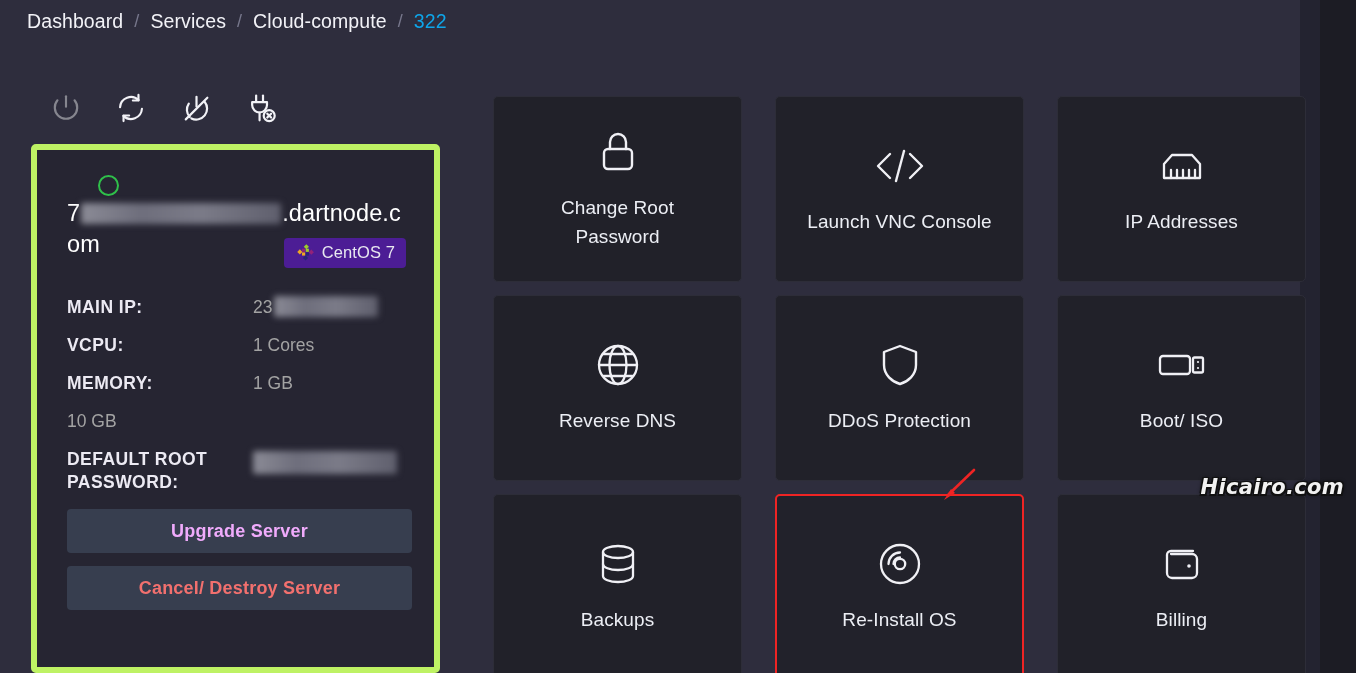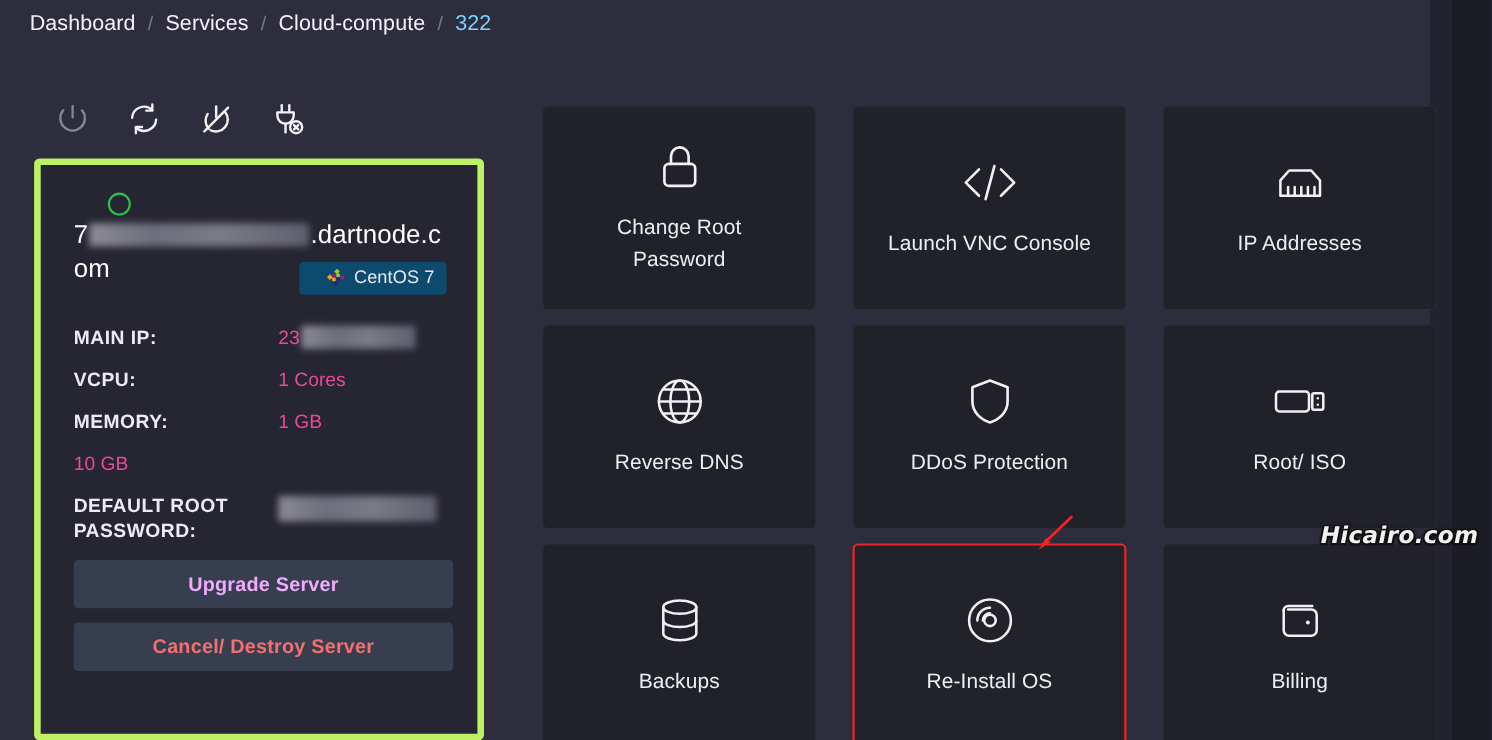--- a/index.html
+++ b/index.html
@@ -24,21 +24,21 @@
     background: #232330;
   }
 
   
   .breadcrumb {
     position: absolute; left: 27px; top: 10px;
     display: flex; align-items: center; gap: 11px;
     font-size: 19.5px; letter-spacing: .1px;
   }
   .crumb { color: #f2f2f7; white-space: nowrap; }
-  .crumb.dim { color: #7dd3fc; }
+  .crumb.dim { color: #0ea5e9; }
   .crumb-sep { color: #77778c; font-size: 18px; }
 
   
   .toolbar {
     position: absolute; left: 48px; top: 90px;
     display: flex; align-items: center; gap: 29px;
   }
   .tool-btn {
     width: 36px; height: 36px;
     display: flex; align-items: center; justify-content: center;
@@ -69,38 +69,38 @@
   .redact {
     display: inline-block; vertical-align: -3px;
     background: linear-gradient(90deg,#8b8b96,#6e6e7c 30%,#7b7b88 60%,#5f5f6d);
     filter: blur(3.2px);
     border-radius: 2px;
   }
   .redact.host { width: 200px; height: 21px; margin: 0 1px; }
   .os-badge {
     position: absolute; right: -2px; top: 40px;
     display: inline-flex; align-items: center; gap: 7px;
-    background: #0c4a6e; border-radius: 4px;
-    padding: 4px 11px 4px 24px;
+    background: #4c1d95; border-radius: 4px;
+    padding: 4px 11px 4px 12px;
   }
   .os-badge-label { color: #e8e8f0; font-size: 16.5px; }
   .centos-logo { width: 19px; height: 19px; flex: none; }
 
   .specs { margin-top: 35px; }
   .spec-row {
     display: flex; align-items: flex-start;
     margin-bottom: 15px;
   }
   .spec-key {
     width: 186px; flex: none;
     color: #eceaf3; font-size: 17.5px; font-weight: bold;
     letter-spacing: .45px; line-height: 1.32;
   }
   .spec-val {
-    color: #ec4899; font-size: 17.5px; line-height: 1.32;
+    color: #a3a3a3; font-size: 17.5px; line-height: 1.32;
     position: relative; flex: 1;
   }
   .redact.ip { width: 104px; height: 21px; vertical-align: -4px; margin-left: 2px; }
   .redact.pwd { width: 144px; height: 23px; display: block; margin-top: 3px; }
 
   .panel-btn {
     display: block; width: 345px; height: 44px;
     margin: 0 auto 13px auto;
     background: #373e4f; border: none; border-radius: 4px;
     font-family: "Liberation Sans", sans-serif;
@@ -326,21 +326,21 @@
 
     <div class="card">
       <span class="card-icon">
         <svg width="52" height="30" viewBox="0 0 52 30" fill="none" stroke="#f0f0f5" stroke-width="2.3" stroke-linecap="round" stroke-linejoin="round">
           <rect x="4" y="6" width="30" height="18" rx="3"></rect>
           <rect x="37" y="7.5" width="10" height="15" rx="1.6"></rect>
           <circle cx="42" cy="12" r="1.1" fill="#f0f0f5" stroke="none"></circle>
           <circle cx="42" cy="18" r="1.1" fill="#f0f0f5" stroke="none"></circle>
         </svg>
       </span>
-      <span class="card-label">Root/ ISO</span>
+      <span class="card-label">Boot/ ISO</span>
     </div>
 
     <div class="card">
       <span class="card-icon">
         <svg width="42" height="46" viewBox="0 0 42 46" fill="none" stroke="#f0f0f5" stroke-width="2.3" stroke-linecap="round" stroke-linejoin="round">
           <ellipse cx="21" cy="11" rx="15" ry="6"></ellipse>
           <path d="M6 11 v24 c0 3.3 6.7 6 15 6 s15-2.7 15-6 V11"></path>
           <path d="M6 23 c0 3.3 6.7 6 15 6 s15-2.7 15-6"></path>
         </svg>
       </span>

